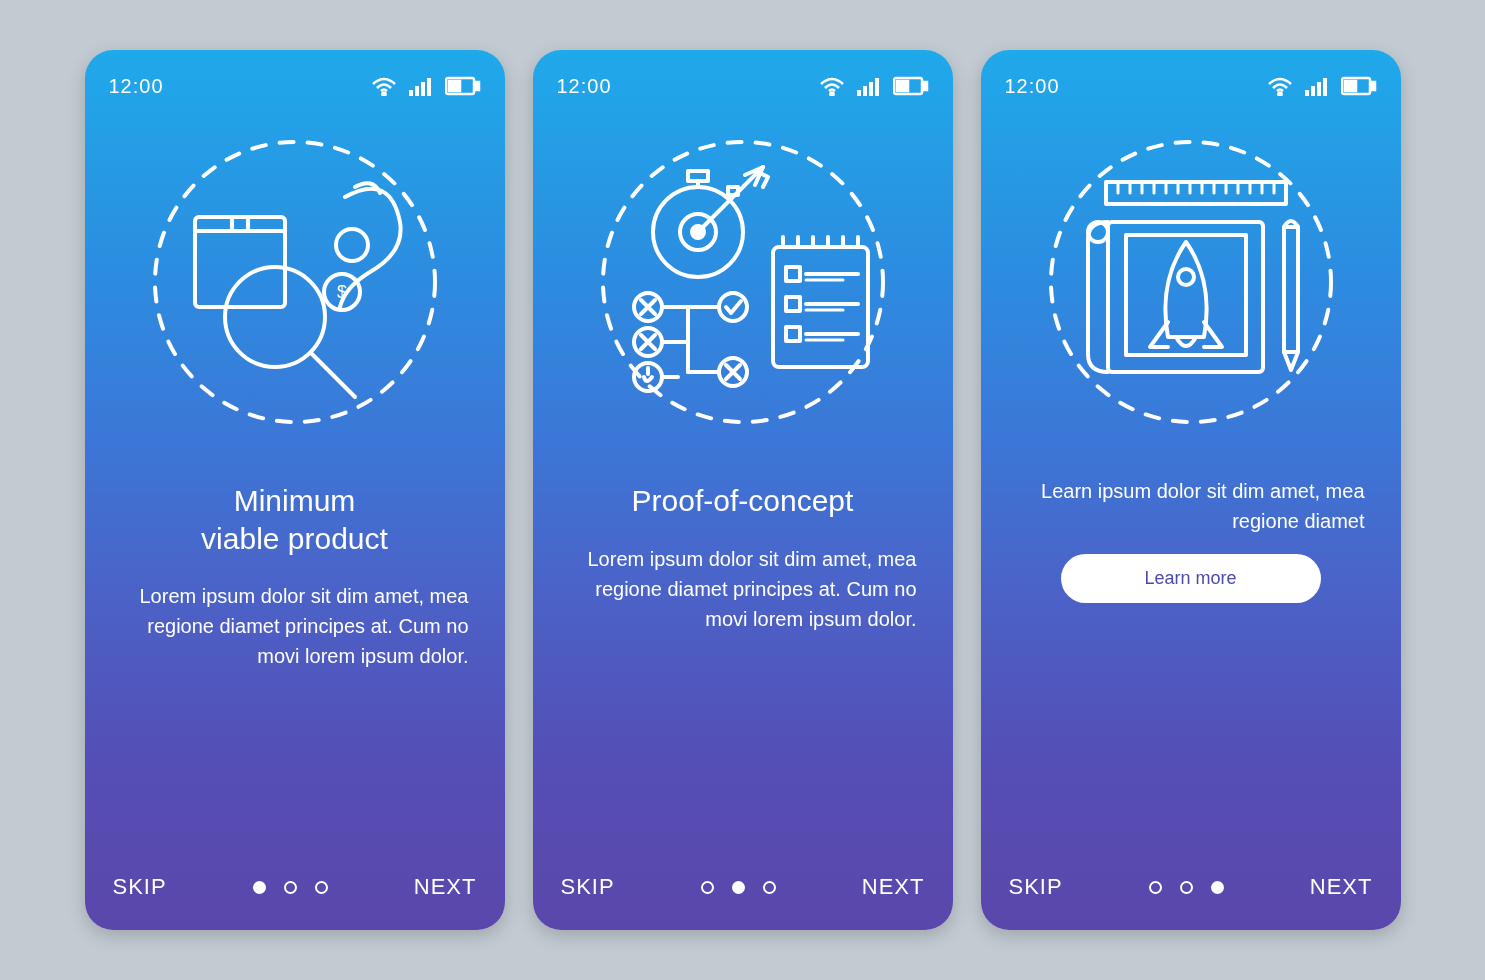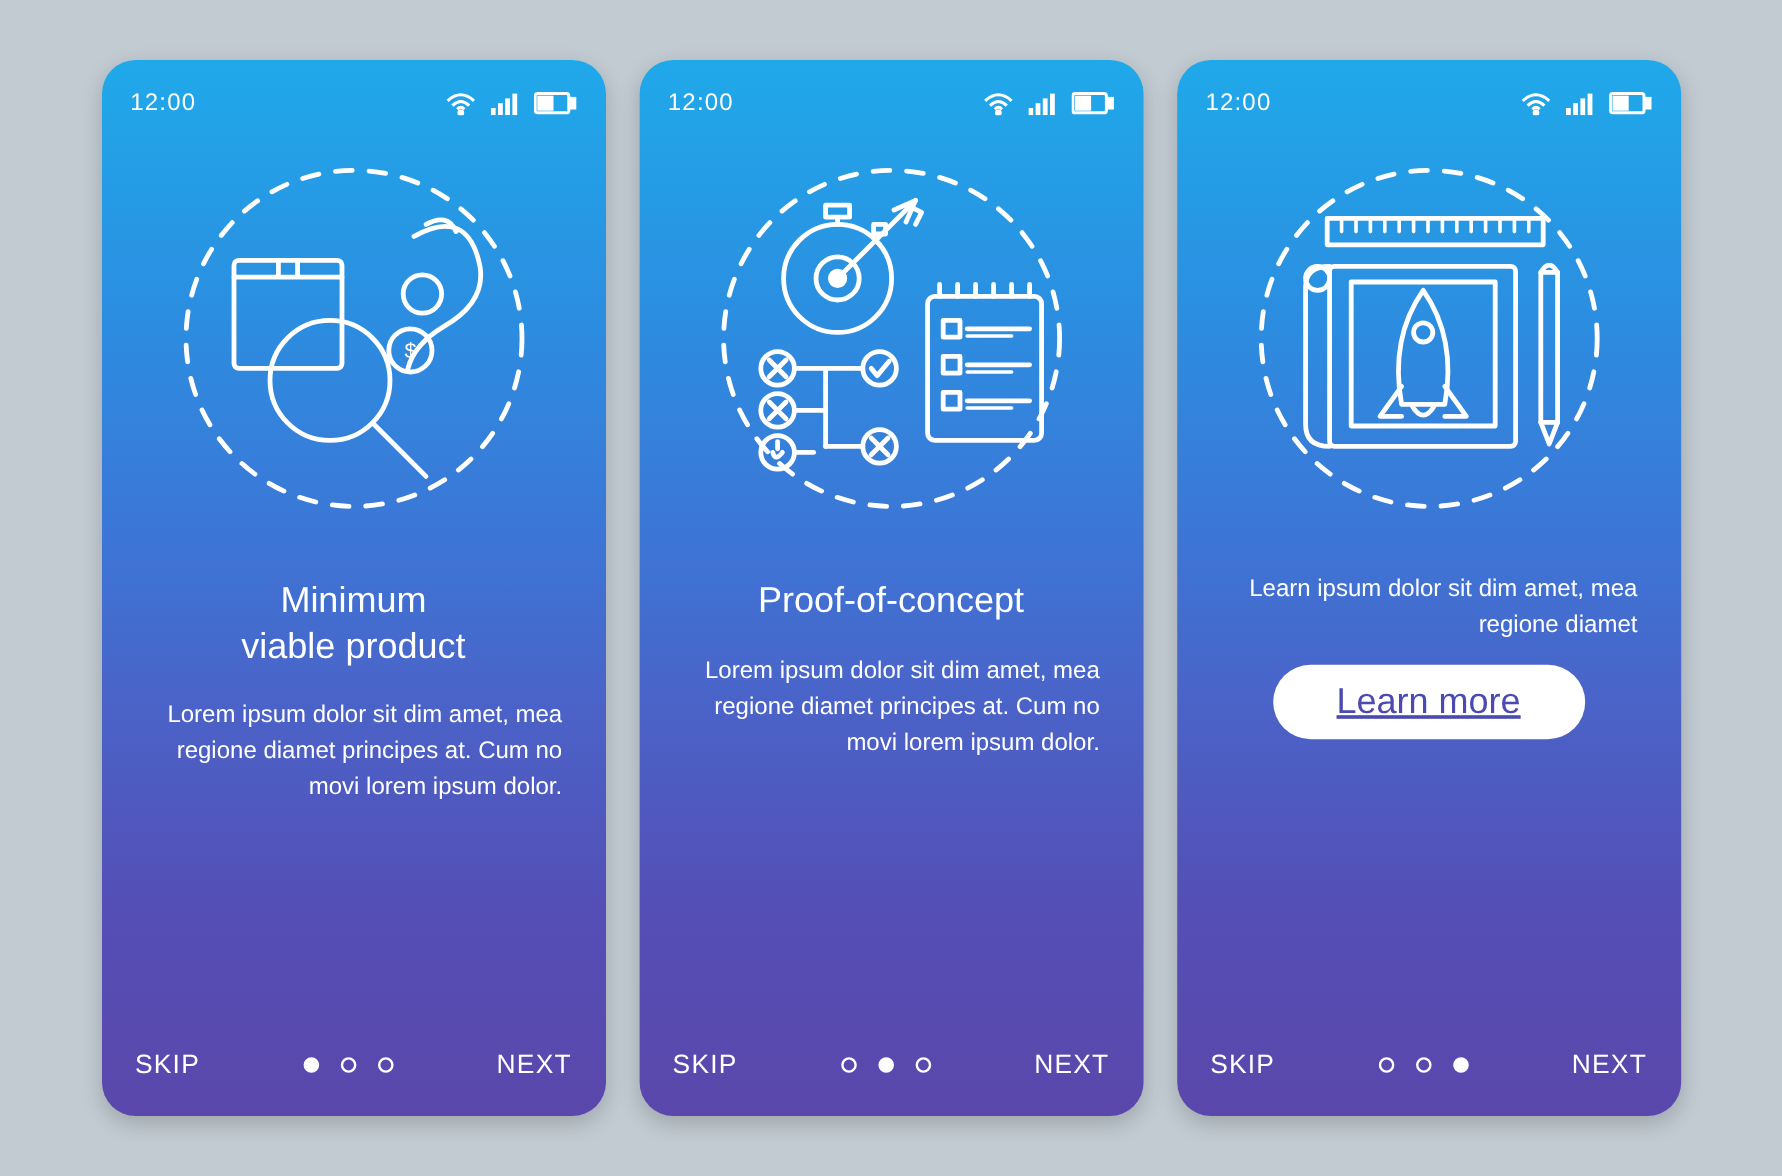--- a/index.html
+++ b/index.html
@@ -59,28 +59,27 @@
     text-align: right;
     margin-top: 24px;
     line-height: 1.5;
     padding: 0 12px;
   }
   .spacer { flex: 1; }
   
   .learn-more {
     background: #fff;
     color: #4a4ab0;
-    font-size: 30px;
+    font-size: 18px;
     border-radius: 999px;
     padding: 14px 0;
     text-align: center;
     width: 260px;
     margin: 18px auto 0;
     cursor: pointer;
-    text-decoration: underline;
   }
   
   .bottom-nav {
     display: flex;
     align-items: center;
     justify-content: space-between;
     margin-top: 22px;
     padding: 0 4px;
   }
   .nav-btn { font-size: 22px; letter-spacing: 1px; cursor: pointer; }

